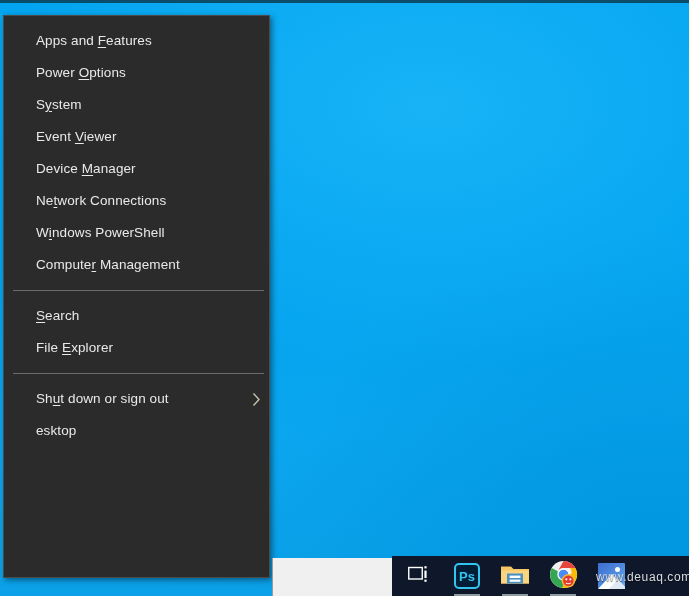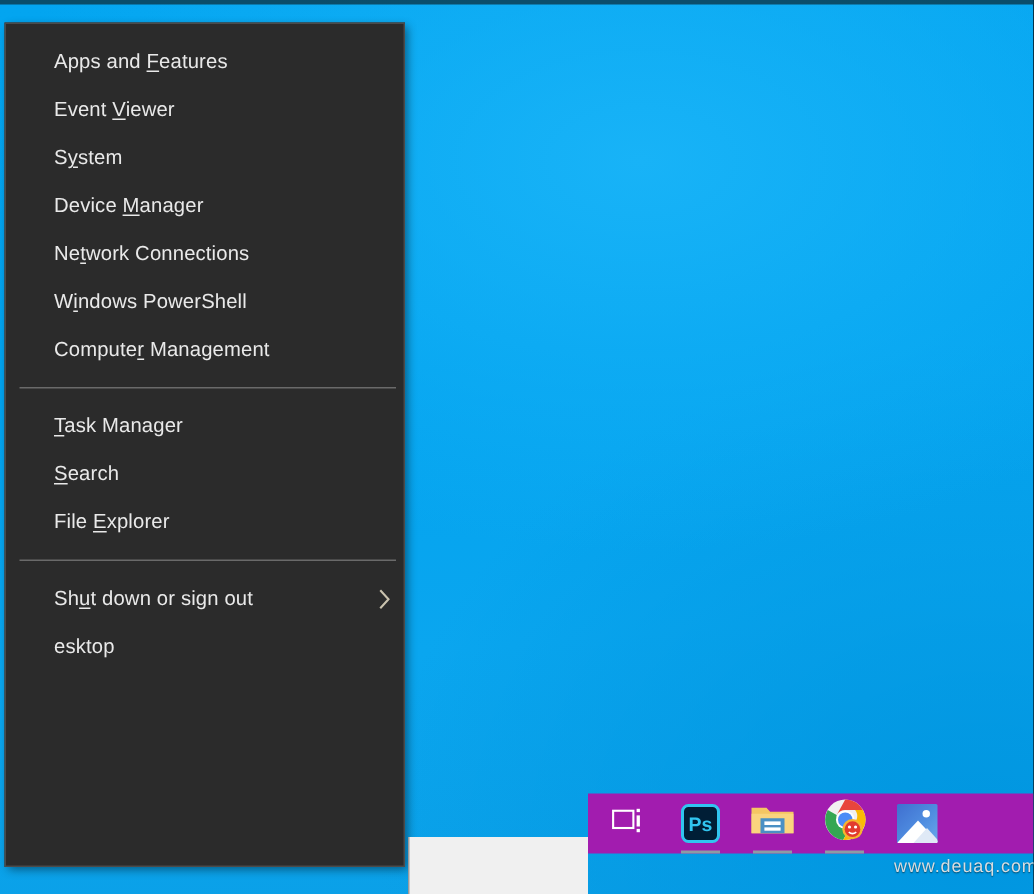--- a/index.html
+++ b/index.html
@@ -102,24 +102,24 @@
     height: 38px;
     background: #f0f0f0;
     border-left: 1px solid #9a9a9a;
     box-sizing: border-box;
   }
 
   
   #taskbar {
     position: absolute;
     left: 392px;
-    top: 529px;
+    top: 556px;
     width: 297px;
     height: 40px;
-    background: #a21caf;
+    background: #0f172a;
     display: flex;
     align-items: center;
   }
   .task-btn {
     position: relative;
     width: 48px;
     height: 40px;
     display: flex;
     align-items: center;
     justify-content: center;
@@ -204,45 +204,45 @@
   <div id="desktop"></div>
   <div id="desktop-topstrip"></div>
 
   <div id="winx-menu">
 
     <div class="menu-group">
       <div class="menu-item">
         <span class="label">Apps and <u>F</u>eatures</span>
       </div>
       <div class="menu-item">
+        <span class="label">Power <u>O</u>ptions</span>
+      </div>
+      <div class="menu-item">
+        <span class="label">S<u>y</u>stem</span>
+      </div>
+      <div class="menu-item">
         <span class="label">Event <u>V</u>iewer</span>
       </div>
       <div class="menu-item">
-        <span class="label">S<u>y</u>stem</span>
-      </div>
-      <div class="menu-item">
         <span class="label">Device <u>M</u>anager</span>
       </div>
       <div class="menu-item">
         <span class="label">Ne<u>t</u>work Connections</span>
       </div>
       <div class="menu-item">
         <span class="label">W<u>i</u>ndows PowerShell</span>
       </div>
       <div class="menu-item">
         <span class="label">Compute<u>r</u> Management</span>
       </div>
     </div>
 
     <div class="menu-sep"></div>
 
     <div class="menu-group">
-      <div class="menu-item">
-        <span class="label"><u>T</u>ask Manager</span>
-      </div>
       <div class="menu-item">
         <span class="label"><u>S</u>earch</span>
       </div>
       <div class="menu-item">
         <span class="label">File <u>E</u>xplorer</span>
       </div>
     </div>
 
     <div class="menu-sep"></div>
 

